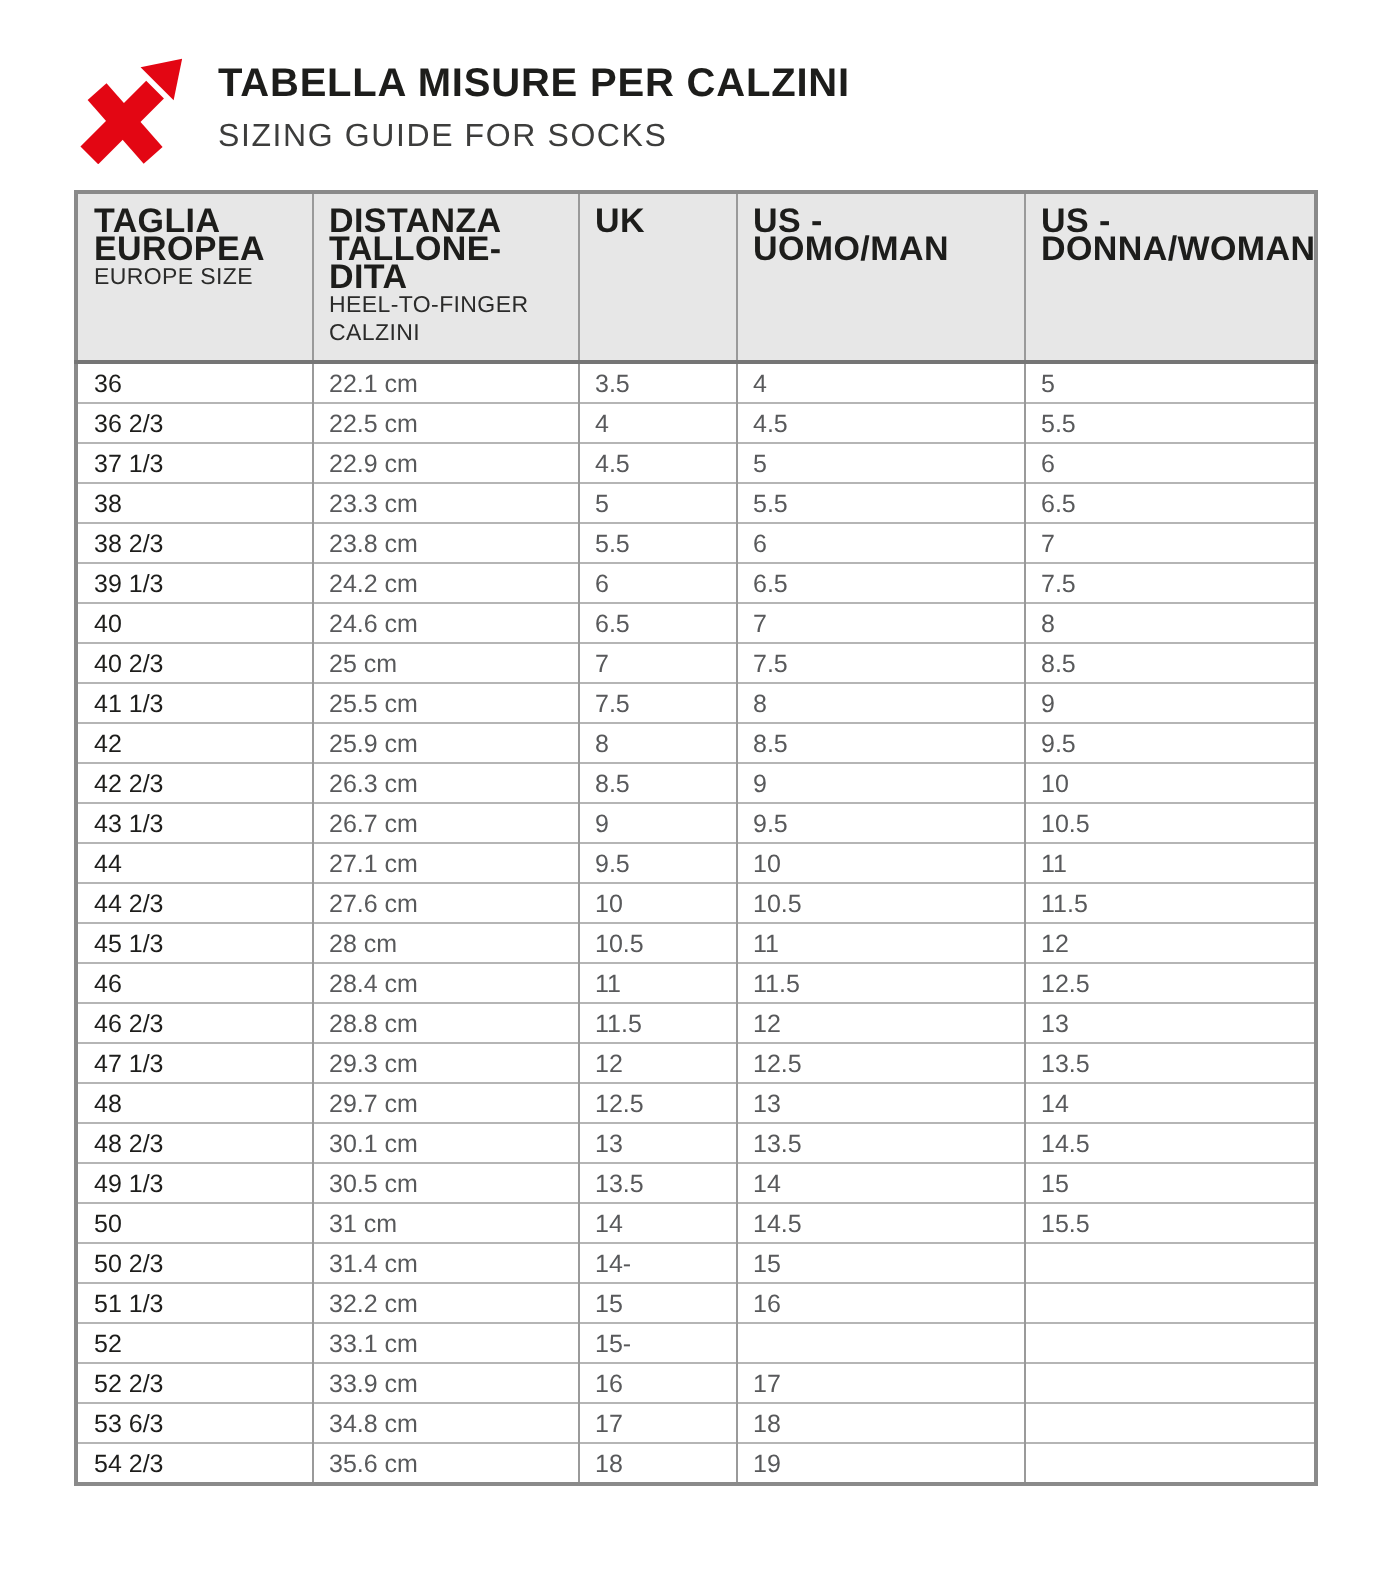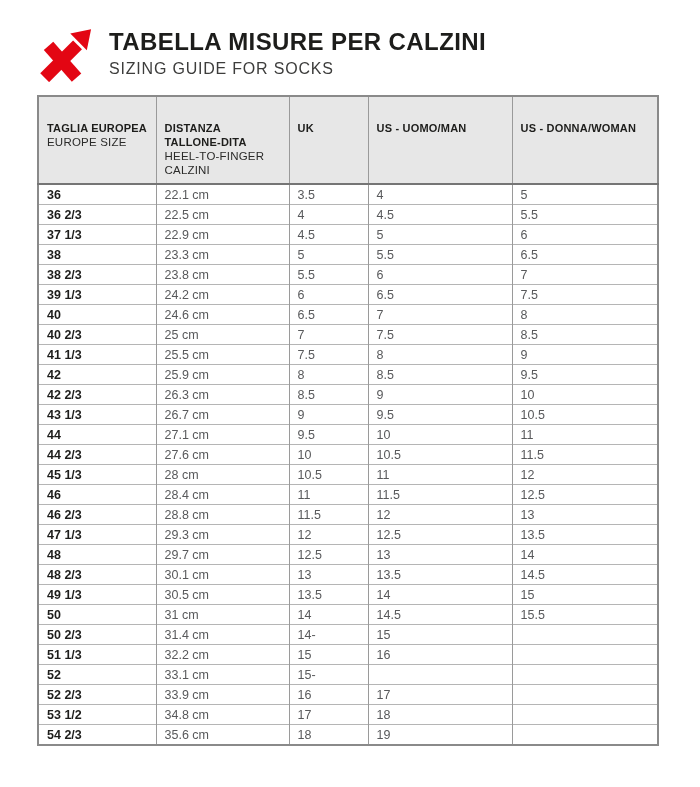--- a/index.html
+++ b/index.html
@@ -16,21 +16,21 @@
     align-items: flex-start;
     padding: 27px 0 0 35px;
   }
   .logo {
     width: 58px;
     height: 55px;
     flex: 0 0 auto;
   }
   .title-block { margin-left: 16px; padding-top: 3px; }
   .title {
-    font-size: 24px;
+    font-size: 20px;
     font-weight: bold;
     color: #1d1d1b;
     letter-spacing: 0.4px;
     line-height: 24px;
   }
   .subtitle {
     font-size: 16px;
     font-weight: normal;
     color: #3d3d3c;
     letter-spacing: 0.8px;
@@ -53,48 +53,47 @@
     vertical-align: top;
   }
   thead th {
     background: #e7e7e7;
     border-bottom: 2px solid #757575;
     padding: 7px 6px 6px 8px;
     height: 66px;
   }
   .h1 {
     display: block;
-    font-size: 11px;
+    font-size: 17px;
     font-weight: bold;
     color: #1d1d1b;
     line-height: 14px;
     white-space: pre-line;
     letter-spacing: 0.2px;
-    margin-top: 17px;
   }
   .h2 {
     display: block;
     font-size: 11.5px;
     font-weight: normal;
     color: #2b2b2a;
     line-height: 14px;
     white-space: pre-line;
     letter-spacing: 0.2px;
   }
   tbody th, tbody td {
     border-top: 1px solid #b5b5b5;
     height: 19px;
     padding: 2px 4px 1px 8px;
     font-size: 12.5px;
     line-height: 16px;
     white-space: nowrap;
     overflow: hidden;
   }
   tbody th {
-    font-weight: bold;
+    font-weight: normal;
     color: #1d1d1b;
   }
   tbody td {
     font-weight: normal;
     color: #58595b;
   }
 </style>
 </head>
 <body>
 
@@ -319,21 +318,21 @@
           <td></td>
         </tr>
         <tr>
           <th>52 2/3</th>
           <td>33.9 cm</td>
           <td>16</td>
           <td>17</td>
           <td></td>
         </tr>
         <tr>
-          <th>53 1/2</th>
+          <th>53 6/3</th>
           <td>34.8 cm</td>
           <td>17</td>
           <td>18</td>
           <td></td>
         </tr>
         <tr>
           <th>54 2/3</th>
           <td>35.6 cm</td>
           <td>18</td>
           <td>19</td>

